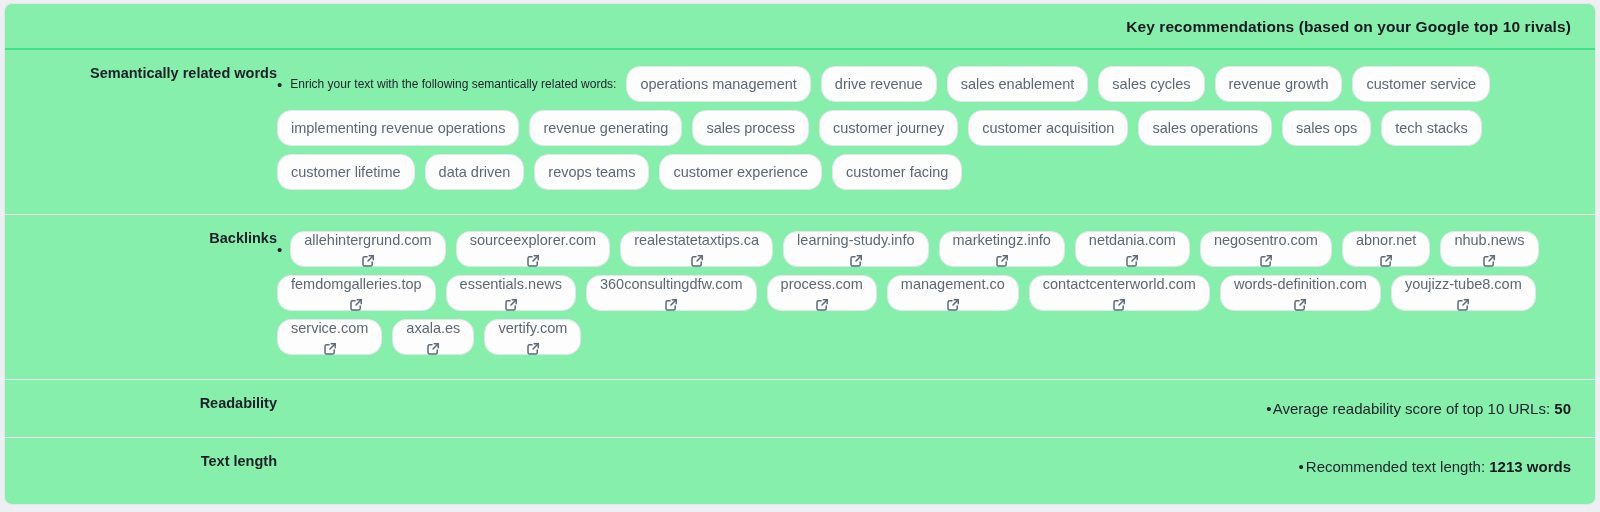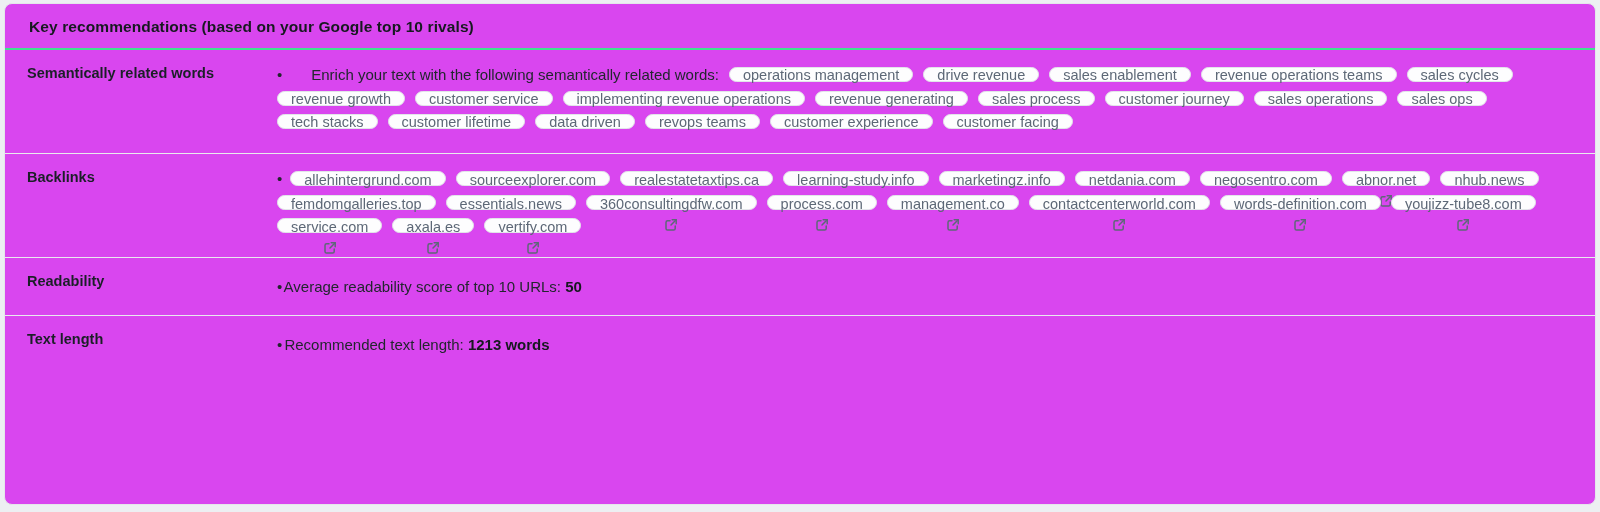--- a/index.html
+++ b/index.html
@@ -6,24 +6,25 @@
   html, body { width: 1600px; height: 512px; }
   body {
     background: #edeff2;
     font-family: "Liberation Sans", sans-serif;
     color: #22262e;
   }
   .card {
     position: absolute;
     left: 4px; top: 3px; right: 4px;
     height: 502px;
-    background: #d946ef;
+    background: #86efac;
     border: 1px solid #e4e7ea;
     border-radius: 8px;
     overflow: hidden;
+    text-align: right;
   }
   .card-header {
     padding: 14px 24px 12px 24px;
   }
   .card-header h2 {
     font-size: 15.5px;
     font-weight: 700;
     color: #16191f;
     letter-spacing: .1px;
   }
@@ -54,29 +55,28 @@
     align-items: center;
     gap: 8px 10px;
     padding-top: 4px;
   }
   .bullet {
     font-size: 15px;
     color: #22262e;
     margin-right: -2px;
   }
   .lead {
-    font-size: 15px;
+    font-size: 12px;
     color: #22262e;
-    margin-left: 21px;
   }
   .pill {
     display: inline-flex;
     align-items: center;
     gap: 6px;
-    height: 15px;
+    height: 36px;
     padding: 0 13px;
     border: 1px solid #e2e5e9;
     border-radius: 14px;
     background: #fdfdfe;
     font-size: 14.5px;
     color: #5d6877;
     white-space: nowrap;
   }
   .pill.link { cursor: pointer; flex-direction: column; }
   .ext-icon { display: inline-flex; flex: none; }
@@ -104,36 +104,36 @@
       <div class="tags-flow">
         <span class="bullet">•</span>
         <span class="lead">Enrich your text with the following semantically related words:</span>
 
           <span class="pill">operations management</span>
 
           <span class="pill">drive revenue</span>
 
           <span class="pill">sales enablement</span>
 
-          <span class="pill">revenue operations teams</span>
 
           <span class="pill">sales cycles</span>
 
           <span class="pill">revenue growth</span>
 
           <span class="pill">customer service</span>
 
           <span class="pill">implementing revenue operations</span>
 
           <span class="pill">revenue generating</span>
 
           <span class="pill">sales process</span>
 
           <span class="pill">customer journey</span>
 
+          <span class="pill">customer acquisition</span>
 
           <span class="pill">sales operations</span>
 
           <span class="pill">sales ops</span>
 
           <span class="pill">tech stacks</span>
 
           <span class="pill">customer lifetime</span>
 
           <span class="pill">data driven</span>

